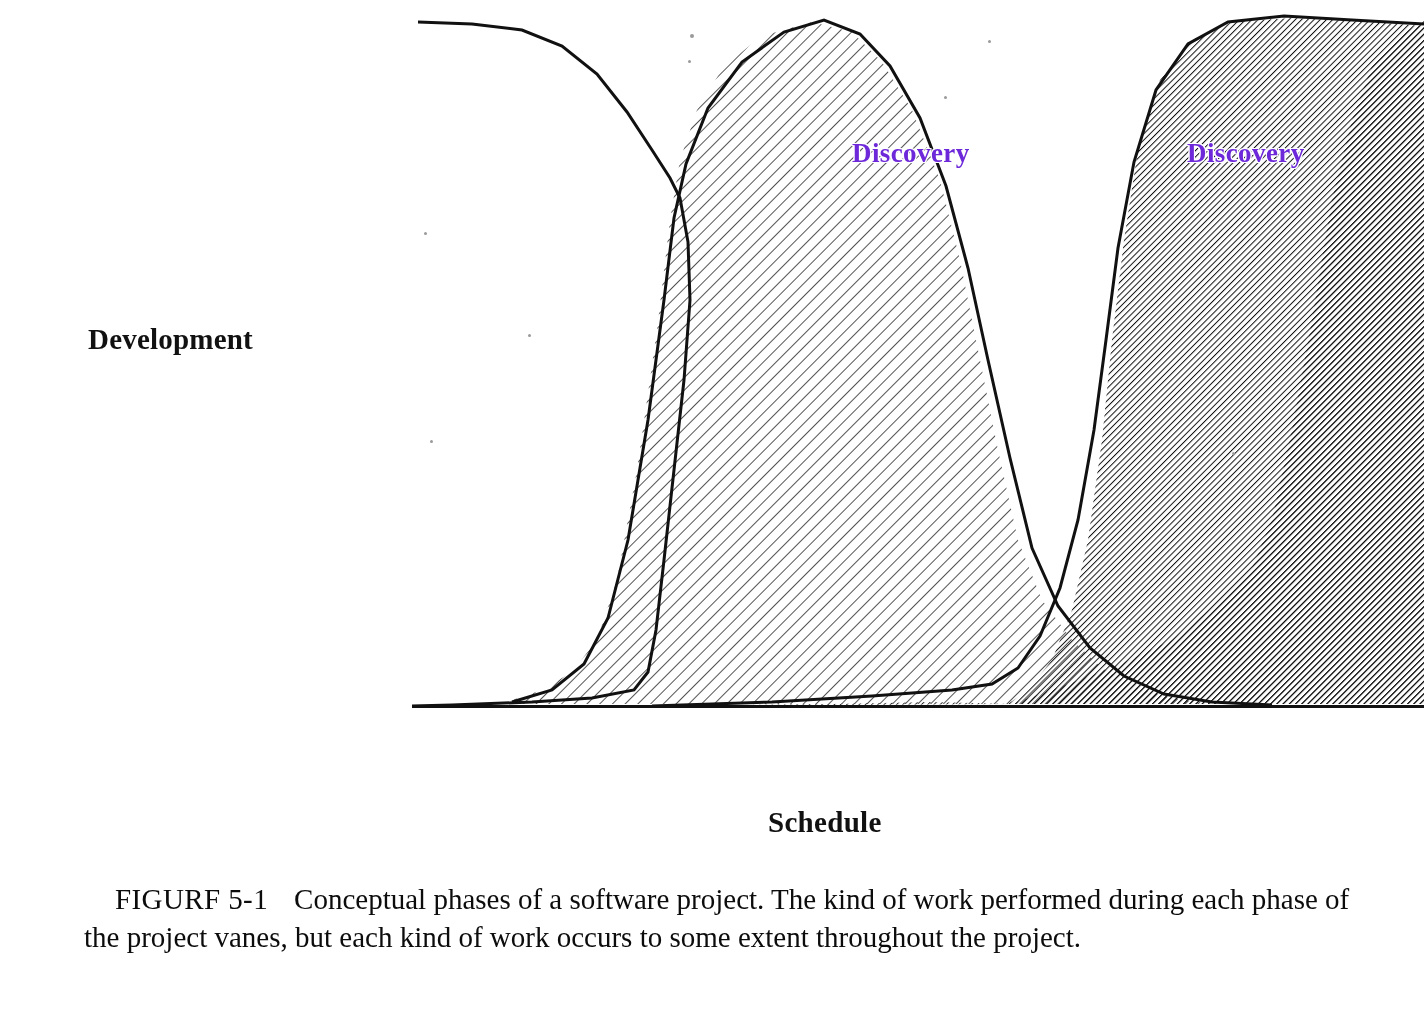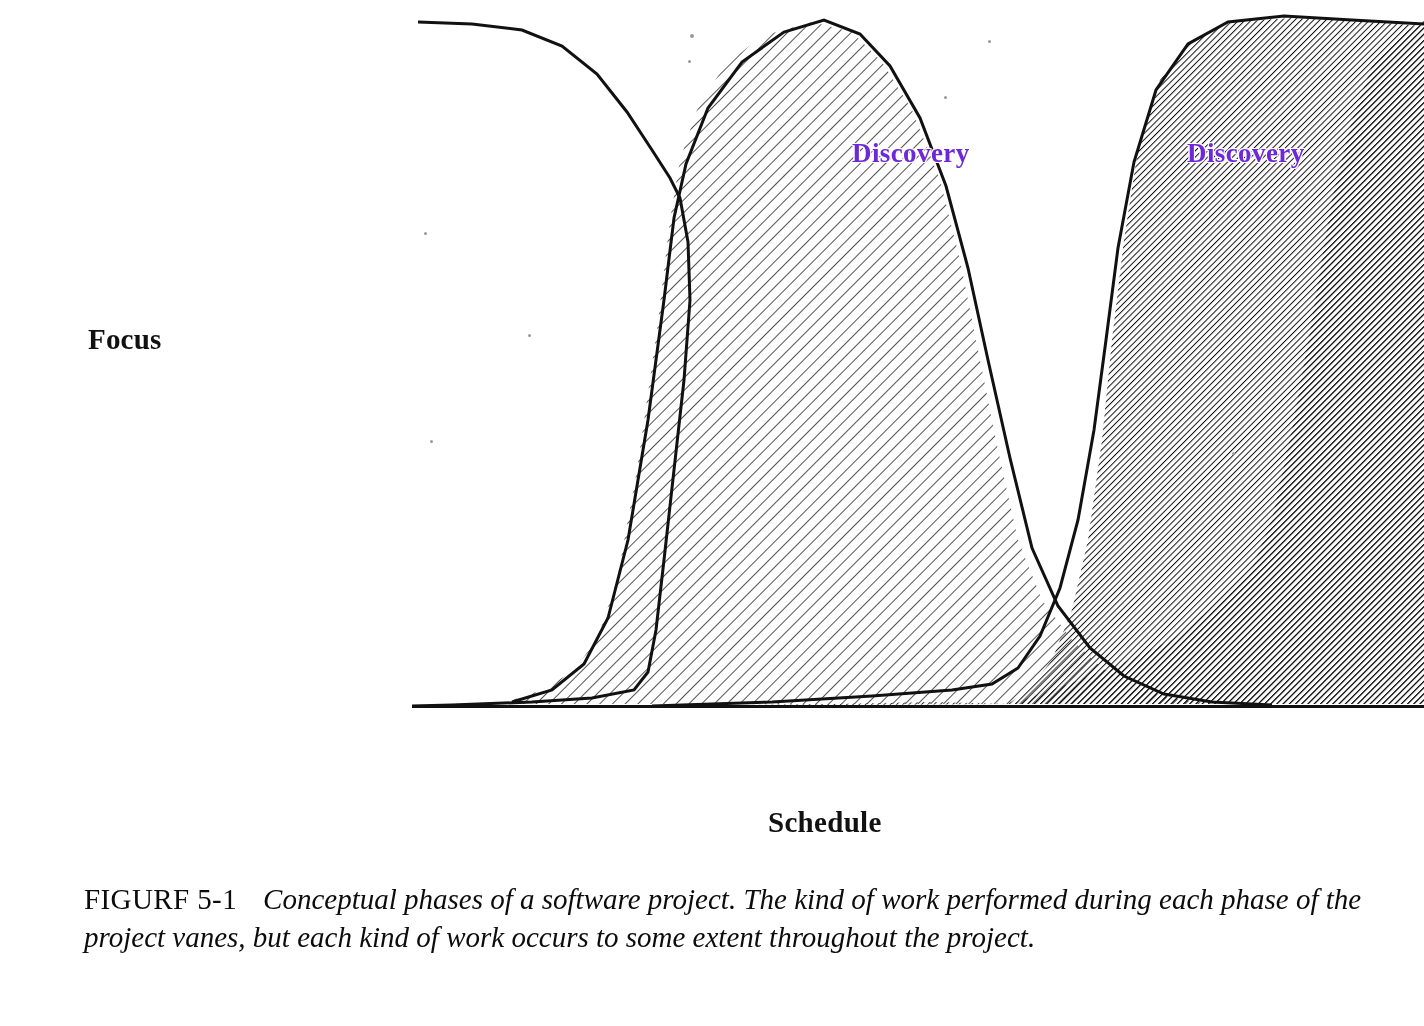--- a/index.html
+++ b/index.html
@@ -90,40 +90,40 @@
     top: 880px;
     width: 1282px;
     font-family: "Liberation Serif", serif;
     font-size: 29px;
     line-height: 1.32;
     color: #0c0c0c;
   }
   #caption .figlabel {
     font-style: normal;
     letter-spacing: 0.4px;
+    margin-left: 31px;
   }
   #caption .captext {
-    font-style: italic;
   }
   #caption .gap { display: inline-block; width: 26px; }
 
   
   .speck {
     position: absolute;
     background: #9a9a9a;
     border-radius: 50%;
   }
 </style>
 </head>
 <body>
 
 <div id="figure-wrap">
 
   <div id="y-axis-label">
-    <span class="line">Focus</span>
+    <span class="line">Development</span>
   </div>
 
   <div id="plot">
     <svg width="1012" height="716" viewBox="0 0 1012 716" xmlns="http://www.w3.org/2000/svg">
       <defs>
         <pattern id="hatchA" width="9" height="9" patternUnits="userSpaceOnUse" patternTransform="rotate(45)">
           <line x1="0" y1="0" x2="0" y2="9" stroke="#1a1a1a" stroke-width="1.5"></line>
         </pattern>
         <pattern id="hatchB" width="4.4" height="4.4" patternUnits="userSpaceOnUse" patternTransform="rotate(45)">
           <line x1="0" y1="0" x2="0" y2="4.4" stroke="#111111" stroke-width="2"></line>

